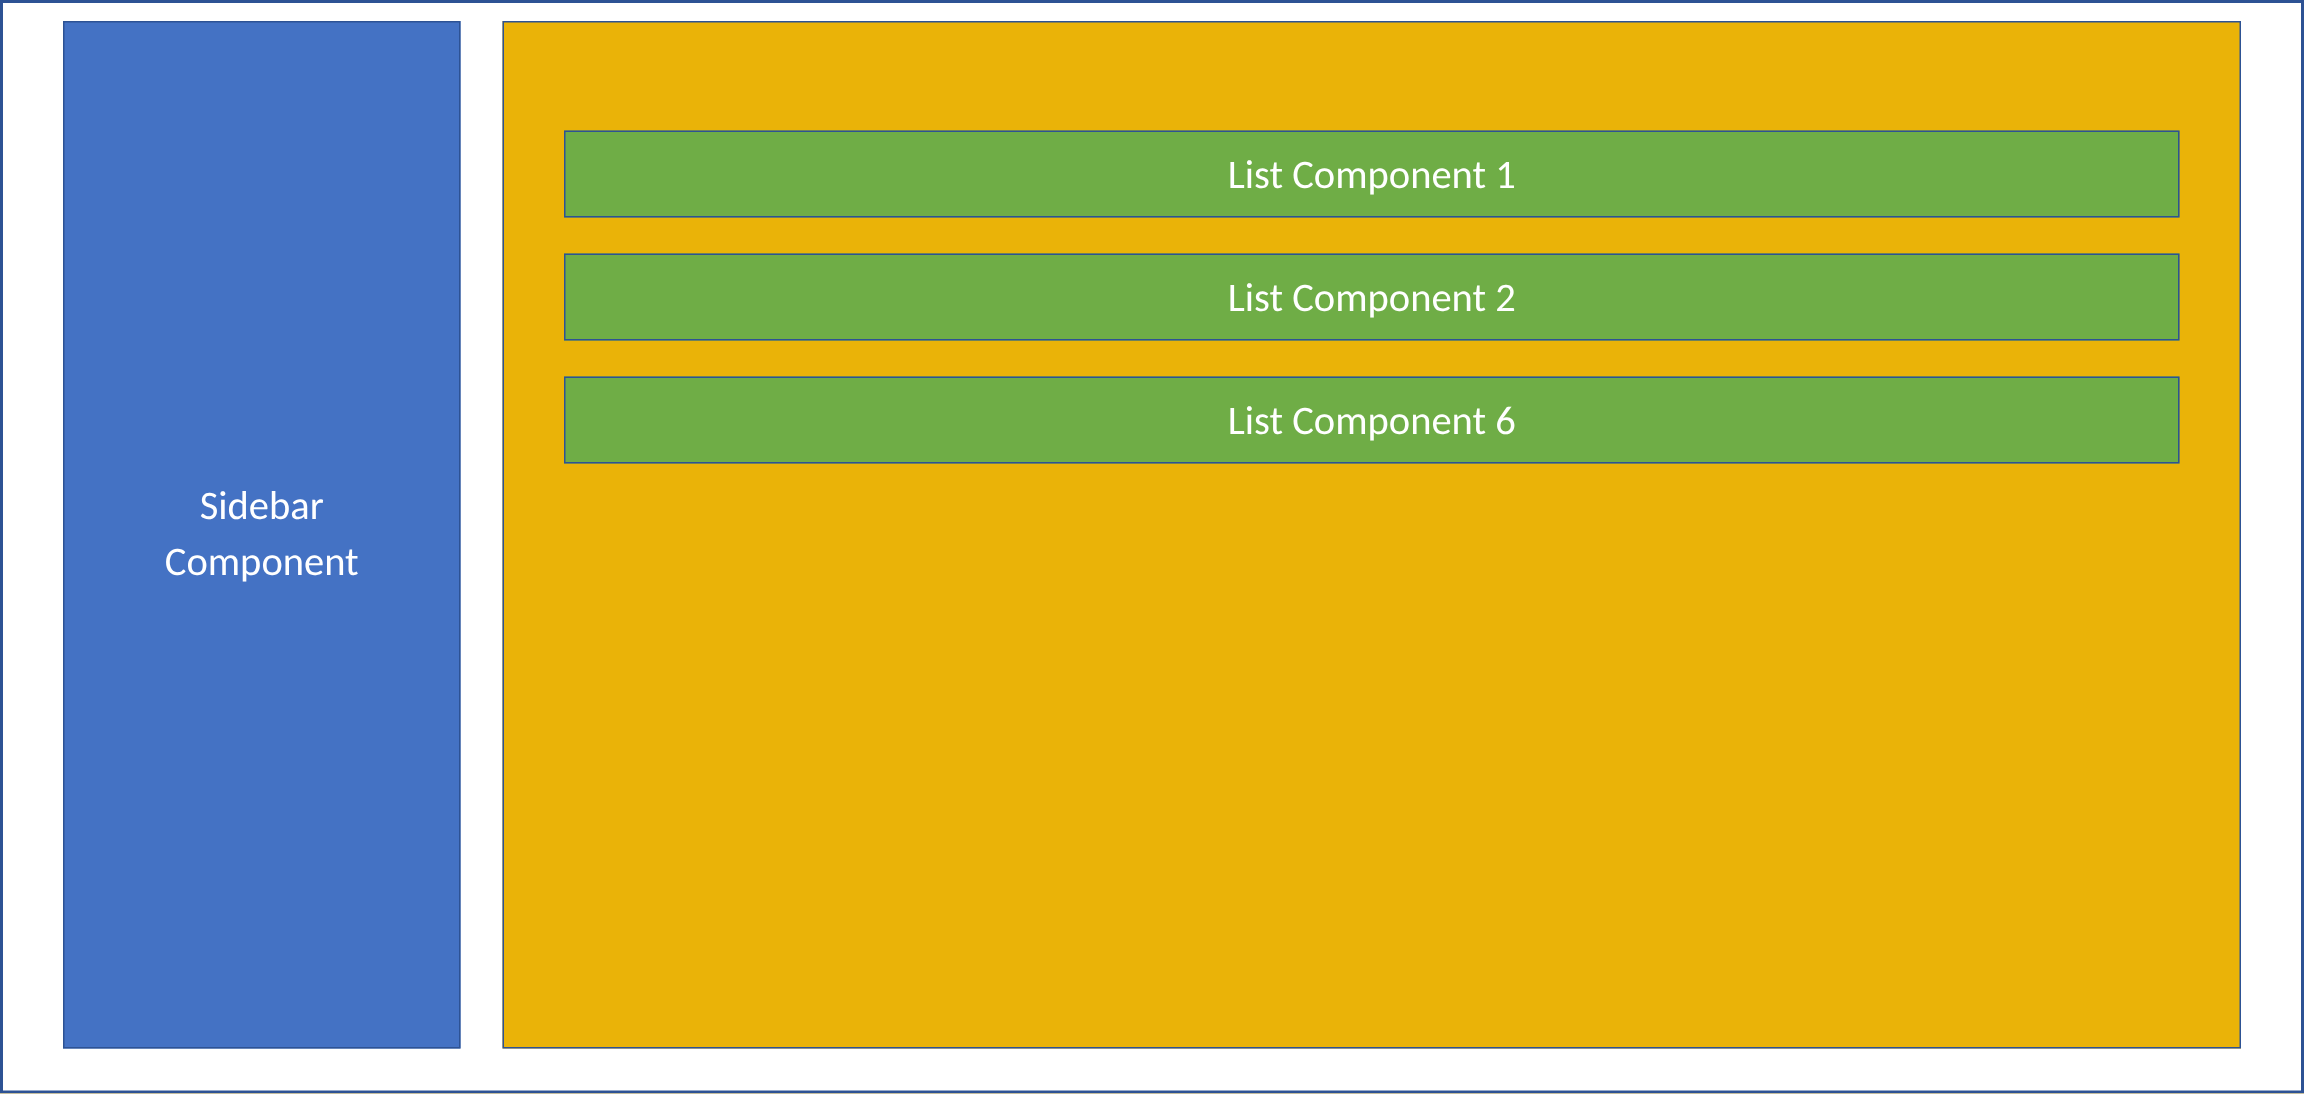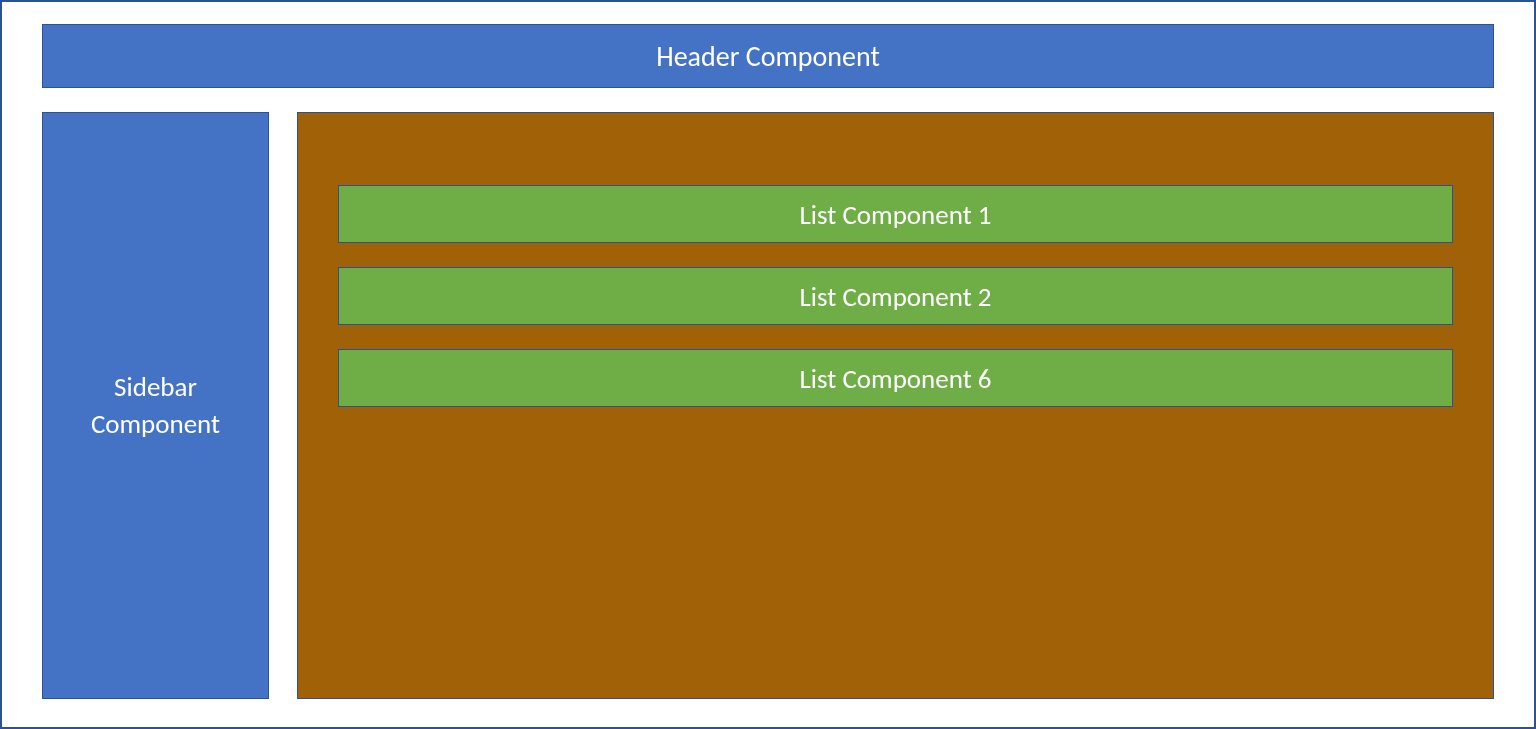--- a/index.html
+++ b/index.html
@@ -37,35 +37,35 @@
       font-size: 28px;
       font-weight: 400;
     }
     .body-wrap {
       flex: 1;
       display: flex;
       padding: 12px 40px 28px 40px;
       gap: 28px;
     }
     .sidebar-component {
-      width: 227px;
+      width: 265px;
       background: #4472c4;
       border: 1.5px solid #2d5294;
       display: flex;
       align-items: center;
       justify-content: center;
       color: #ffffff;
       font-size: 27px;
       font-weight: 400;
       text-align: center;
       line-height: 1.35;
     }
     .main-component {
       flex: 1;
-      background: #a16207;
+      background: #eab308;
       border: 1.5px solid #2d5294;
       padding: 72px 40px 40px 40px;
       display: flex;
       flex-direction: column;
       gap: 24px;
     }
     .list-component {
       background: #6fad46;
       border: 1.5px solid #2d5294;
       height: 58px;
@@ -74,25 +74,20 @@
       justify-content: center;
       color: #ffffff;
       font-size: 27px;
       font-weight: 400;
     }
   </style>
 </head>
 <body>
 
 <div class="outer-container">
-  <div class="header-wrap">
-    <div class="header-component">
-      <span>Header Component</span>
-    </div>
-  </div>
   <div class="body-wrap">
     <div class="sidebar-component">
       <span style="white-space: pre-line;">Sidebar
 Component</span>
     </div>
     <div class="main-component">
       <div class="list-component">
         <span>List Component 1</span>
       </div>
       <div class="list-component">

